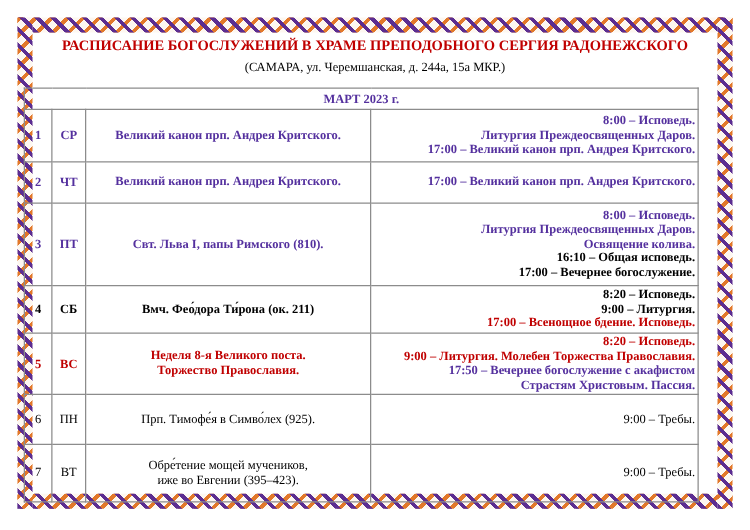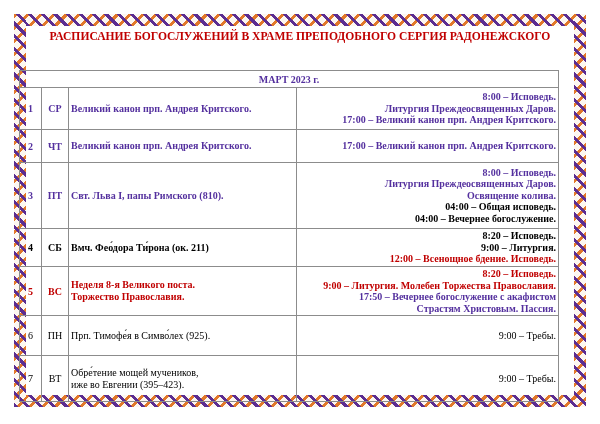--- a/index.html
+++ b/index.html
@@ -55,38 +55,39 @@
   tbody tr:nth-of-type(1) td{height:39px;}
   tbody tr:nth-of-type(2) td{height:30px;}
   tbody tr:nth-of-type(3) td{height:63px;}
   tbody tr:nth-of-type(4) td{height:35px;}
   tbody tr:nth-of-type(5) td{height:45px;}
   tbody tr:nth-of-type(6) td{height:37px;}
   tbody tr:nth-of-type(7) td{height:43px;}
 
   tr.bold{font-weight:bold;}
   .date-cell,.day-cell{text-align:center;}
-  .feast-cell{text-align:left;line-height:12px;}
+  .feast-cell{text-align:center;line-height:12px;}
   .services-cell{text-align:right;padding-left:4px;line-height:11.6px;}
 
   .c-purple{color:var(--purple);}
   .c-red{color:var(--red);}
   .c-black{color:#000000;}
 </style>
 </head>
 <body>
 
 <div class="page">
 
   <div class="ornament orn-top"></div>
   <div class="ornament orn-bottom"></div>
   <div class="ornament orn-left"></div>
   <div class="ornament orn-right"></div>
 
   <div class="title">РАСПИСАНИЕ БОГОСЛУЖЕНИЙ В ХРАМЕ ПРЕПОДОБНОГО СЕРГИЯ РАДОНЕЖСКОГО</div>
+  <div class="subtitle">(САМАРА, ул. Черемшанская, д. 244а, 15а МКР.)</div>
 
   <table class="schedule">
     <colgroup>
       <col style="width:22px">
         <col style="width:27px">
         <col style="width:228px">
         <col style="width:262px">
     </colgroup>
     <thead>
       <tr>
@@ -119,34 +120,34 @@
         <tr class="bold">
           <td class="date-cell c-purple">3</td>
           <td class="day-cell c-purple">ПТ</td>
           <td class="feast-cell">
             <div class="c-purple">Свт. Льва I, папы Римского (810).</div>
           </td>
           <td class="services-cell">
             <div class="c-purple">8:00 – Исповедь.</div>
             <div class="c-purple">Литургия Преждеосвященных Даров.</div>
             <div class="c-purple">Освящение колива.</div>
-            <div class="c-black">04:00 – Общая исповедь.</div>
-            <div class="c-black">04:00 – Вечернее богослужение.</div>
+            <div class="c-black">16:10 – Общая исповедь.</div>
+            <div class="c-black">17:00 – Вечернее богослужение.</div>
           </td>
         </tr>
         <tr class="bold">
           <td class="date-cell c-black">4</td>
           <td class="day-cell c-black">СБ</td>
           <td class="feast-cell">
             <div class="c-black">Вмч. Фео́дора Ти́рона (ок. 211)</div>
           </td>
           <td class="services-cell">
             <div class="c-black">8:20 – Исповедь.</div>
             <div class="c-black">9:00 – Литургия.</div>
-            <div class="c-red">12:00 – Всенощное бдение. Исповедь.</div>
+            <div class="c-red">17:00 – Всенощное бдение. Исповедь.</div>
           </td>
         </tr>
         <tr class="bold">
           <td class="date-cell c-red">5</td>
           <td class="day-cell c-red">ВС</td>
           <td class="feast-cell">
             <div class="c-red">Неделя 8-я Великого поста.</div>
             <div class="c-red">Торжество Православия.</div>
           </td>
           <td class="services-cell">

